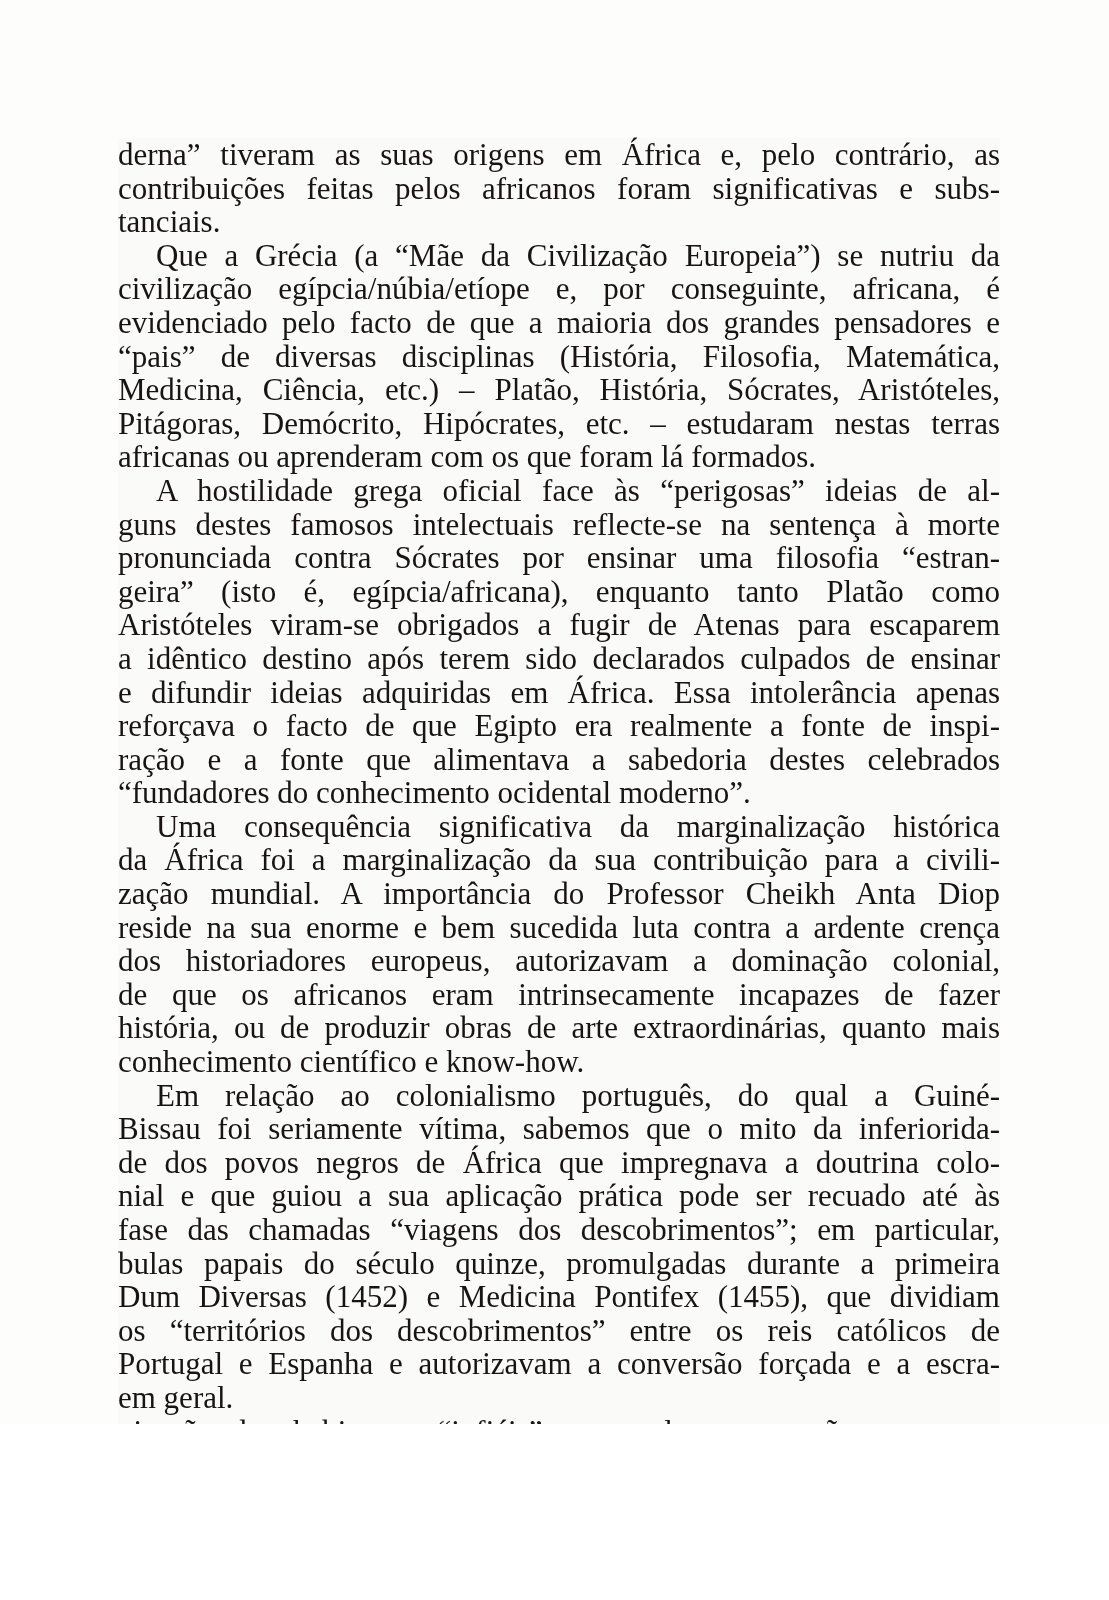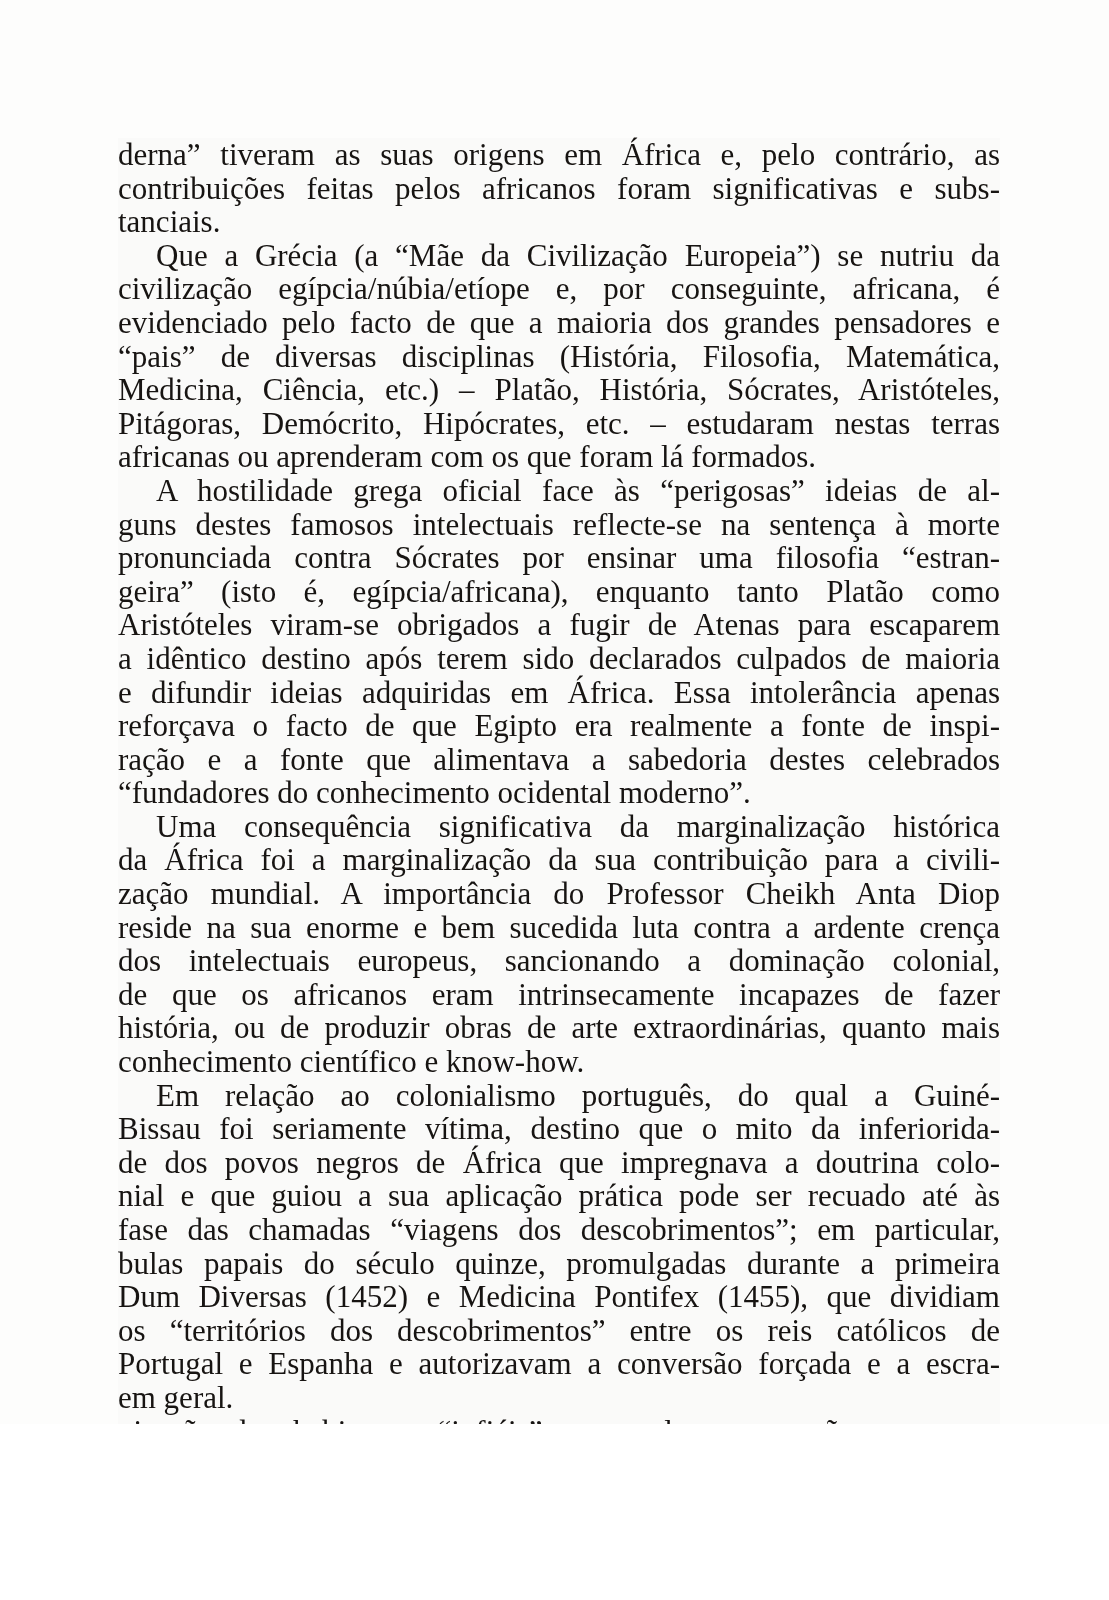--- a/index.html
+++ b/index.html
@@ -64,39 +64,39 @@
         <div class="line"><span>Medicina, Ciência, etc.) – Platão, História, Sócrates, Aristóteles,</span></div>
         <div class="line"><span>Pitágoras, Demócrito, Hipócrates, etc. – estudaram nestas terras</span></div>
         <div class="line last"><span>africanas ou aprenderam com os que foram lá formados.</span></div>
       </div>
       <div class="para">
         <div class="line indent"><span>A hostilidade grega oficial face às “perigosas” ideias de al-</span></div>
         <div class="line"><span>guns destes famosos intelectuais reflecte-se na sentença à morte</span></div>
         <div class="line"><span>pronunciada contra Sócrates por ensinar uma filosofia “estran-</span></div>
         <div class="line"><span>geira” (isto é, egípcia/africana), enquanto tanto Platão como</span></div>
         <div class="line"><span>Aristóteles viram-se obrigados a fugir de Atenas para escaparem</span></div>
-        <div class="line"><span>a idêntico destino após terem sido declarados culpados de maioria</span></div>
+        <div class="line"><span>a idêntico destino após terem sido declarados culpados de ensinar</span></div>
         <div class="line"><span>e difundir ideias adquiridas em África. Essa intolerância apenas</span></div>
         <div class="line"><span>reforçava o facto de que Egipto era realmente a fonte de inspi-</span></div>
         <div class="line"><span>ração e a fonte que alimentava a sabedoria destes celebrados</span></div>
         <div class="line last"><span>“fundadores do conhecimento ocidental moderno”.</span></div>
       </div>
       <div class="para">
         <div class="line indent"><span>Uma consequência significativa da marginalização histórica</span></div>
         <div class="line"><span>da África foi a marginalização da sua contribuição para a civili-</span></div>
         <div class="line"><span>zação mundial. A importância do Professor Cheikh Anta Diop</span></div>
         <div class="line"><span>reside na sua enorme e bem sucedida luta contra a ardente crença</span></div>
-        <div class="line"><span>dos intelectuais europeus, sancionando a dominação colonial,</span></div>
+        <div class="line"><span>dos historiadores europeus, autorizavam a dominação colonial,</span></div>
         <div class="line"><span>de que os africanos eram intrinsecamente incapazes de fazer</span></div>
         <div class="line"><span>história, ou de produzir obras de arte extraordinárias, quanto mais</span></div>
         <div class="line last"><span>conhecimento científico e </span><span class="italic">know-how</span><span>.</span></div>
       </div>
       <div class="para">
         <div class="line indent"><span>Em relação ao colonialismo português, do qual a Guiné-</span></div>
-        <div class="line"><span>Bissau foi seriamente vítima, destino que o mito da inferiorida-</span></div>
+        <div class="line"><span>Bissau foi seriamente vítima, sabemos que o mito da inferiorida-</span></div>
         <div class="line"><span>de dos povos negros de África que impregnava a doutrina colo-</span></div>
         <div class="line"><span>nial e que guiou a sua aplicação prática pode ser recuado até às</span></div>
         <div class="line"><span>fase das chamadas “viagens dos descobrimentos”; em particular,</span></div>
         <div class="line"><span>bulas papais do século quinze, promulgadas durante a primeira</span></div>
         <div class="line"><span class="italic">Dum Diversas</span><span> (1452) e </span><span class="italic">Medicina Pontifex</span><span> (1455), que dividiam</span></div>
         <div class="line"><span>os “territórios dos descobrimentos” entre os reis católicos de</span></div>
         <div class="line"><span>Portugal e Espanha e autorizavam a conversão forçada e a escra-</span></div>
         <div class="line last"><span>em geral.</span></div>
         <div class="line"><span>vização dos habitantes “infiéis” – muçulmanos, pagãos e negros</span></div>
       </div>

